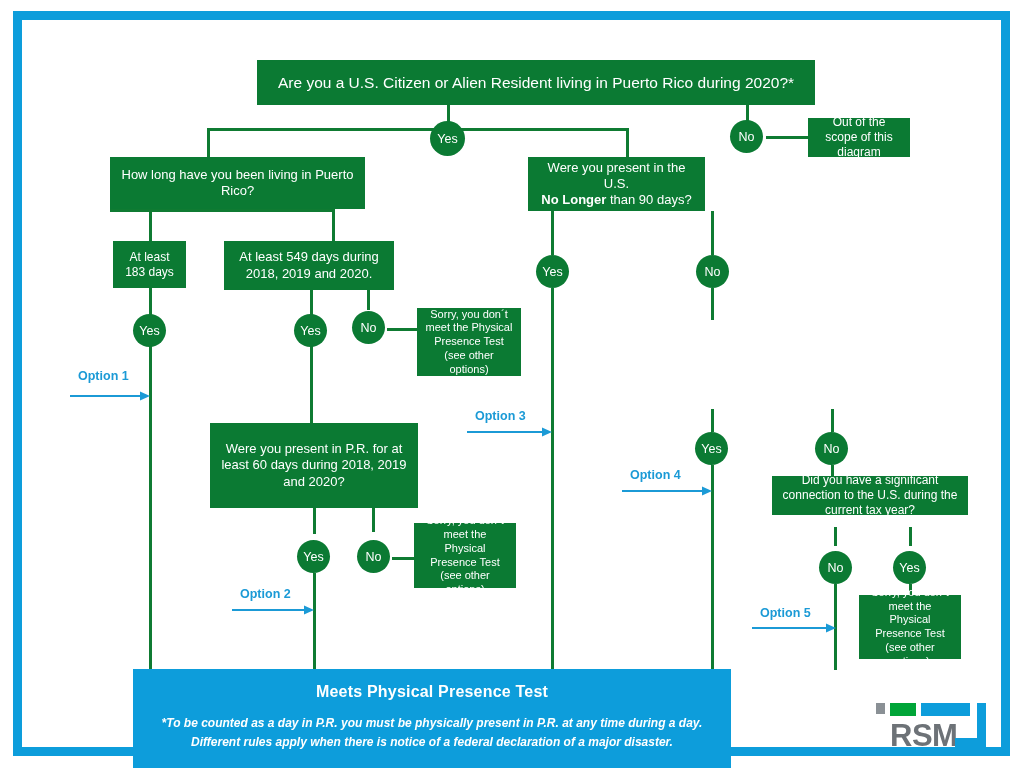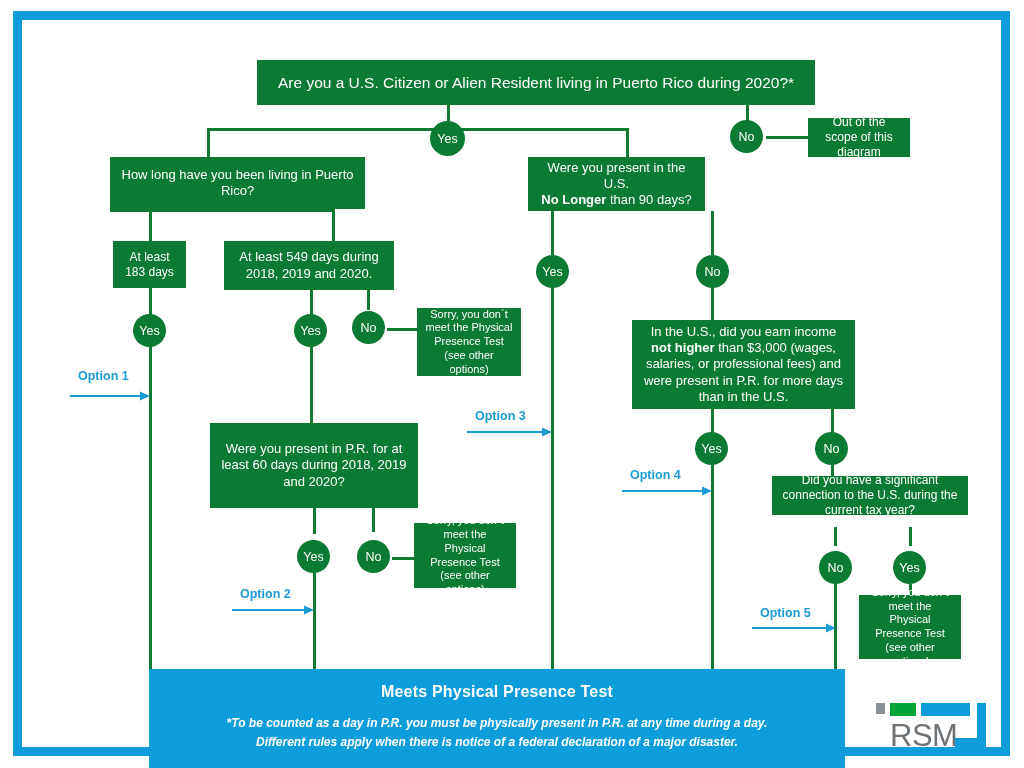--- a/index.html
+++ b/index.html
@@ -49,21 +49,21 @@
   .banner-note{font-size:12px;font-weight:bold;font-style:italic;
                text-align:center;line-height:1.55;margin-top:13px;}
 
   
   .logo{position:absolute;}
   .logo-blocks{position:absolute;left:0;top:0;display:flex;align-items:flex-start;}
   .blk-gray{width:9px;height:11px;background:#8a9095;}
   .blk-green{width:26px;height:13px;background:#00a538;margin-left:5px;}
   .blk-blue{width:49px;height:13px;background:#0d9ddb;margin-left:5px;}
   .logo-text{position:absolute;left:14px;top:15px;font-size:31px;
-             font-weight:normal;color:#6d7277;letter-spacing:-0.5px;
+             font-weight:bold;color:#6d7277;letter-spacing:-0.5px;
              font-family:"Liberation Sans", sans-serif;}
   .logo-swoosh{position:absolute;left:79px;top:26px;width:28px;height:18px;}
   .logo-swoosh .sw-h{position:absolute;left:0;top:9px;width:22px;height:9px;background:#0d9ddb;}
   .logo-swoosh .sw-v{position:absolute;left:22px;top:-26px;width:9px;height:44px;background:#0d9ddb;}
 </style>
 </head>
 <body>
 
 <div id="stage">
 
@@ -142,25 +142,20 @@
     <span>Sorry, you don´t meet the Physical Presence Test (see other options)</span>
   </div>
 
   <div class="box q-box" style="left:528px;top:157px;width:177px;height:54px;">
     <span style="display:block;">
       <span>Were you present in the U.S.</span><br>
       <b>No Longer</b><span> than 90 days?</span>
     </span>
   </div>
 
-  <div class="box q-box" style="left:632px;top:320px;width:223px;height:89px;">
-    <span>
-      <span>In the U.S., did you earn income </span><b>not higher</b><span> than $3,000 (wages, salaries, or professional fees) and  were present in P.R. for more days than in the U.S.</span>
-    </span>
-  </div>
 
   <div class="box sm-box" style="left:772px;top:476px;width:196px;height:39px;">
     <span>Did you have a significant connection  to the U.S. during the current tax year?</span>
   </div>
 
   <div class="box tiny-box" style="left:859px;top:595px;width:102px;height:64px;">
     <span>Sorry, you don´t meet the Physical Presence Test (see other options)</span>
   </div>
 
   <div class="circle" style="left:430px;top:121px;width:35px;height:35px;">
@@ -251,21 +246,21 @@
   <div class="opt" style="left:760px;top:606px;">
     <span>Option 5</span>
   </div>
   <div class="opt-arrow" style="left:752px;top:622px;width:84px;">
     <svg width="84" height="12" viewBox="0 0 84 12">
       <line x1="0" y1="6" x2="78" y2="6" stroke="#1b9ad6" stroke-width="2"></line>
       <polygon points="84,6 74,1.5 74,10.5" fill="#1b9ad6"></polygon>
     </svg>
   </div>
 
-  <div class="banner" style="left:149px;top:669px;width:696px;height:99px;">
+  <div class="banner" style="left:133px;top:669px;width:598px;height:99px;">
     <div class="banner-title">Meets Physical Presence Test</div>
     <div class="banner-note">
       <div>*To be counted as a day in P.R. you must be physically present in P.R. at any time during a day.</div>
       <div>Different rules apply when there is notice of a federal declaration of a major disaster.</div>
     </div>
   </div>
 
   <div class="logo" style="left:876px;top:703px;width:120px;height:60px;">
     <div class="logo-blocks">
       <div class="blk-gray"></div>

